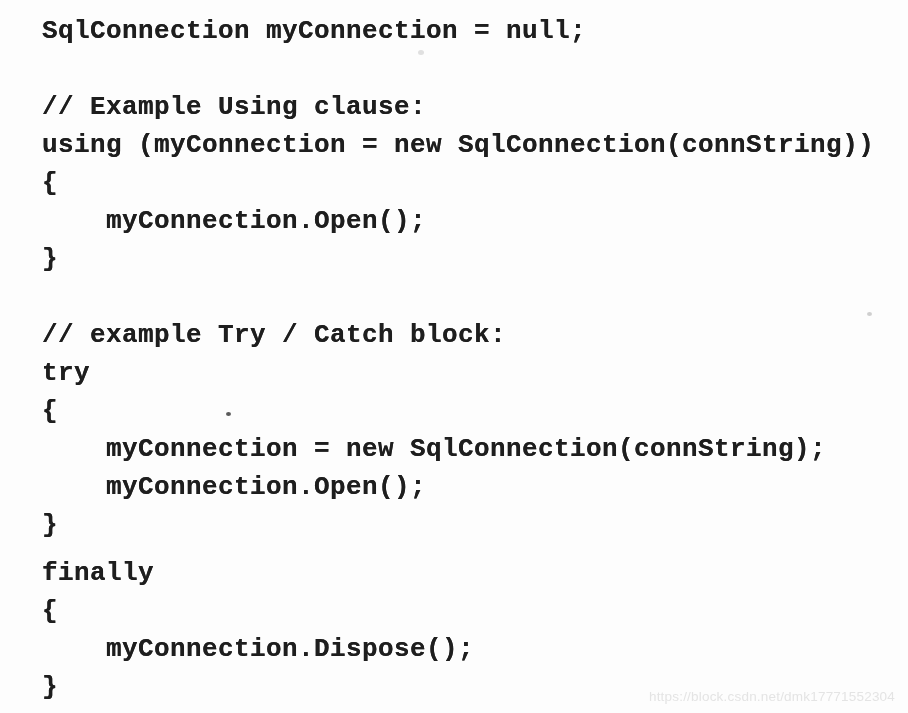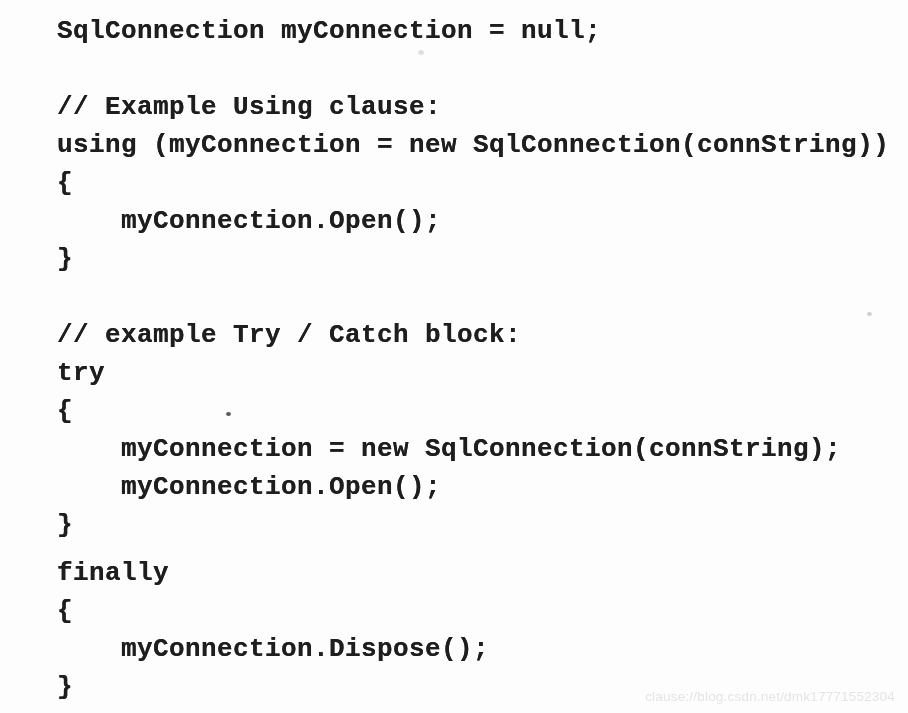--- a/index.html
+++ b/index.html
@@ -26,21 +26,20 @@
     right: 0;
     font-family: "Liberation Mono", monospace;
     font-weight: bold;
     font-size: 26px;
     letter-spacing: 0.4px;
     line-height: 38px;
     color: #1e1e1e;
     white-space: pre;
     filter: blur(0.35px);
     text-shadow: 0 0 0.6px rgba(20,20,20,0.85);
-    margin-left: 15px;
   }
   .code-line {
     height: 38px;
   }
   .watermark {
     position: absolute;
     right: 13px;
     bottom: 9px;
     font-family: "Liberation Sans", sans-serif;
     font-size: 13.5px;
@@ -54,21 +53,21 @@
     filter: blur(0.4px);
   }
 </style>
 </head>
 <body>
 
 <div class="page" style="background: rgb(253, 253, 253);">
 
   <div class="code-area" id="code-area" style="color: rgb(30, 30, 30);"><div class="code-line">SqlConnection myConnection = null;</div><div class="code-line">&nbsp;</div><div class="code-line">// Example Using clause:</div><div class="code-line">using (myConnection = new SqlConnection(connString))</div><div class="code-line">{</div><div class="code-line">    myConnection.Open();</div><div class="code-line">}</div><div class="code-line">&nbsp;</div><div class="code-line">// example Try / Catch block:</div><div class="code-line">try</div><div class="code-line">{</div><div class="code-line">    myConnection = new SqlConnection(connString);</div><div class="code-line">    myConnection.Open();</div><div class="code-line">}</div><div class="code-line" style="margin-top: 10px;">finally</div><div class="code-line">{</div><div class="code-line">    myConnection.Dispose();</div><div class="code-line">}</div></div>
 
-  <div class="watermark" title="https://blog.csdn.net/dmk17771552304" style="color: rgb(228, 228, 228);">clause://blog.csdn.net/dmk17771552304</div>
+  <div class="watermark" title="https://blog.csdn.net/dmk17771552304" style="color: rgb(228, 228, 228);">https://block.csdn.net/dmk17771552304</div>
 
   <div id="specks">
       <div class="speck" style="left: 226px; top: 412px; width: 5px; height: 4px; background: rgb(90, 90, 90);"></div>
       <div class="speck" style="left: 867px; top: 312px; width: 5px; height: 4px; background: rgb(207, 207, 207);"></div>
       <div class="speck" style="left: 418px; top: 50px; width: 6px; height: 5px; background: rgb(224, 224, 224);"></div>
     </div>
 
 </div>
 
 </body></html>

